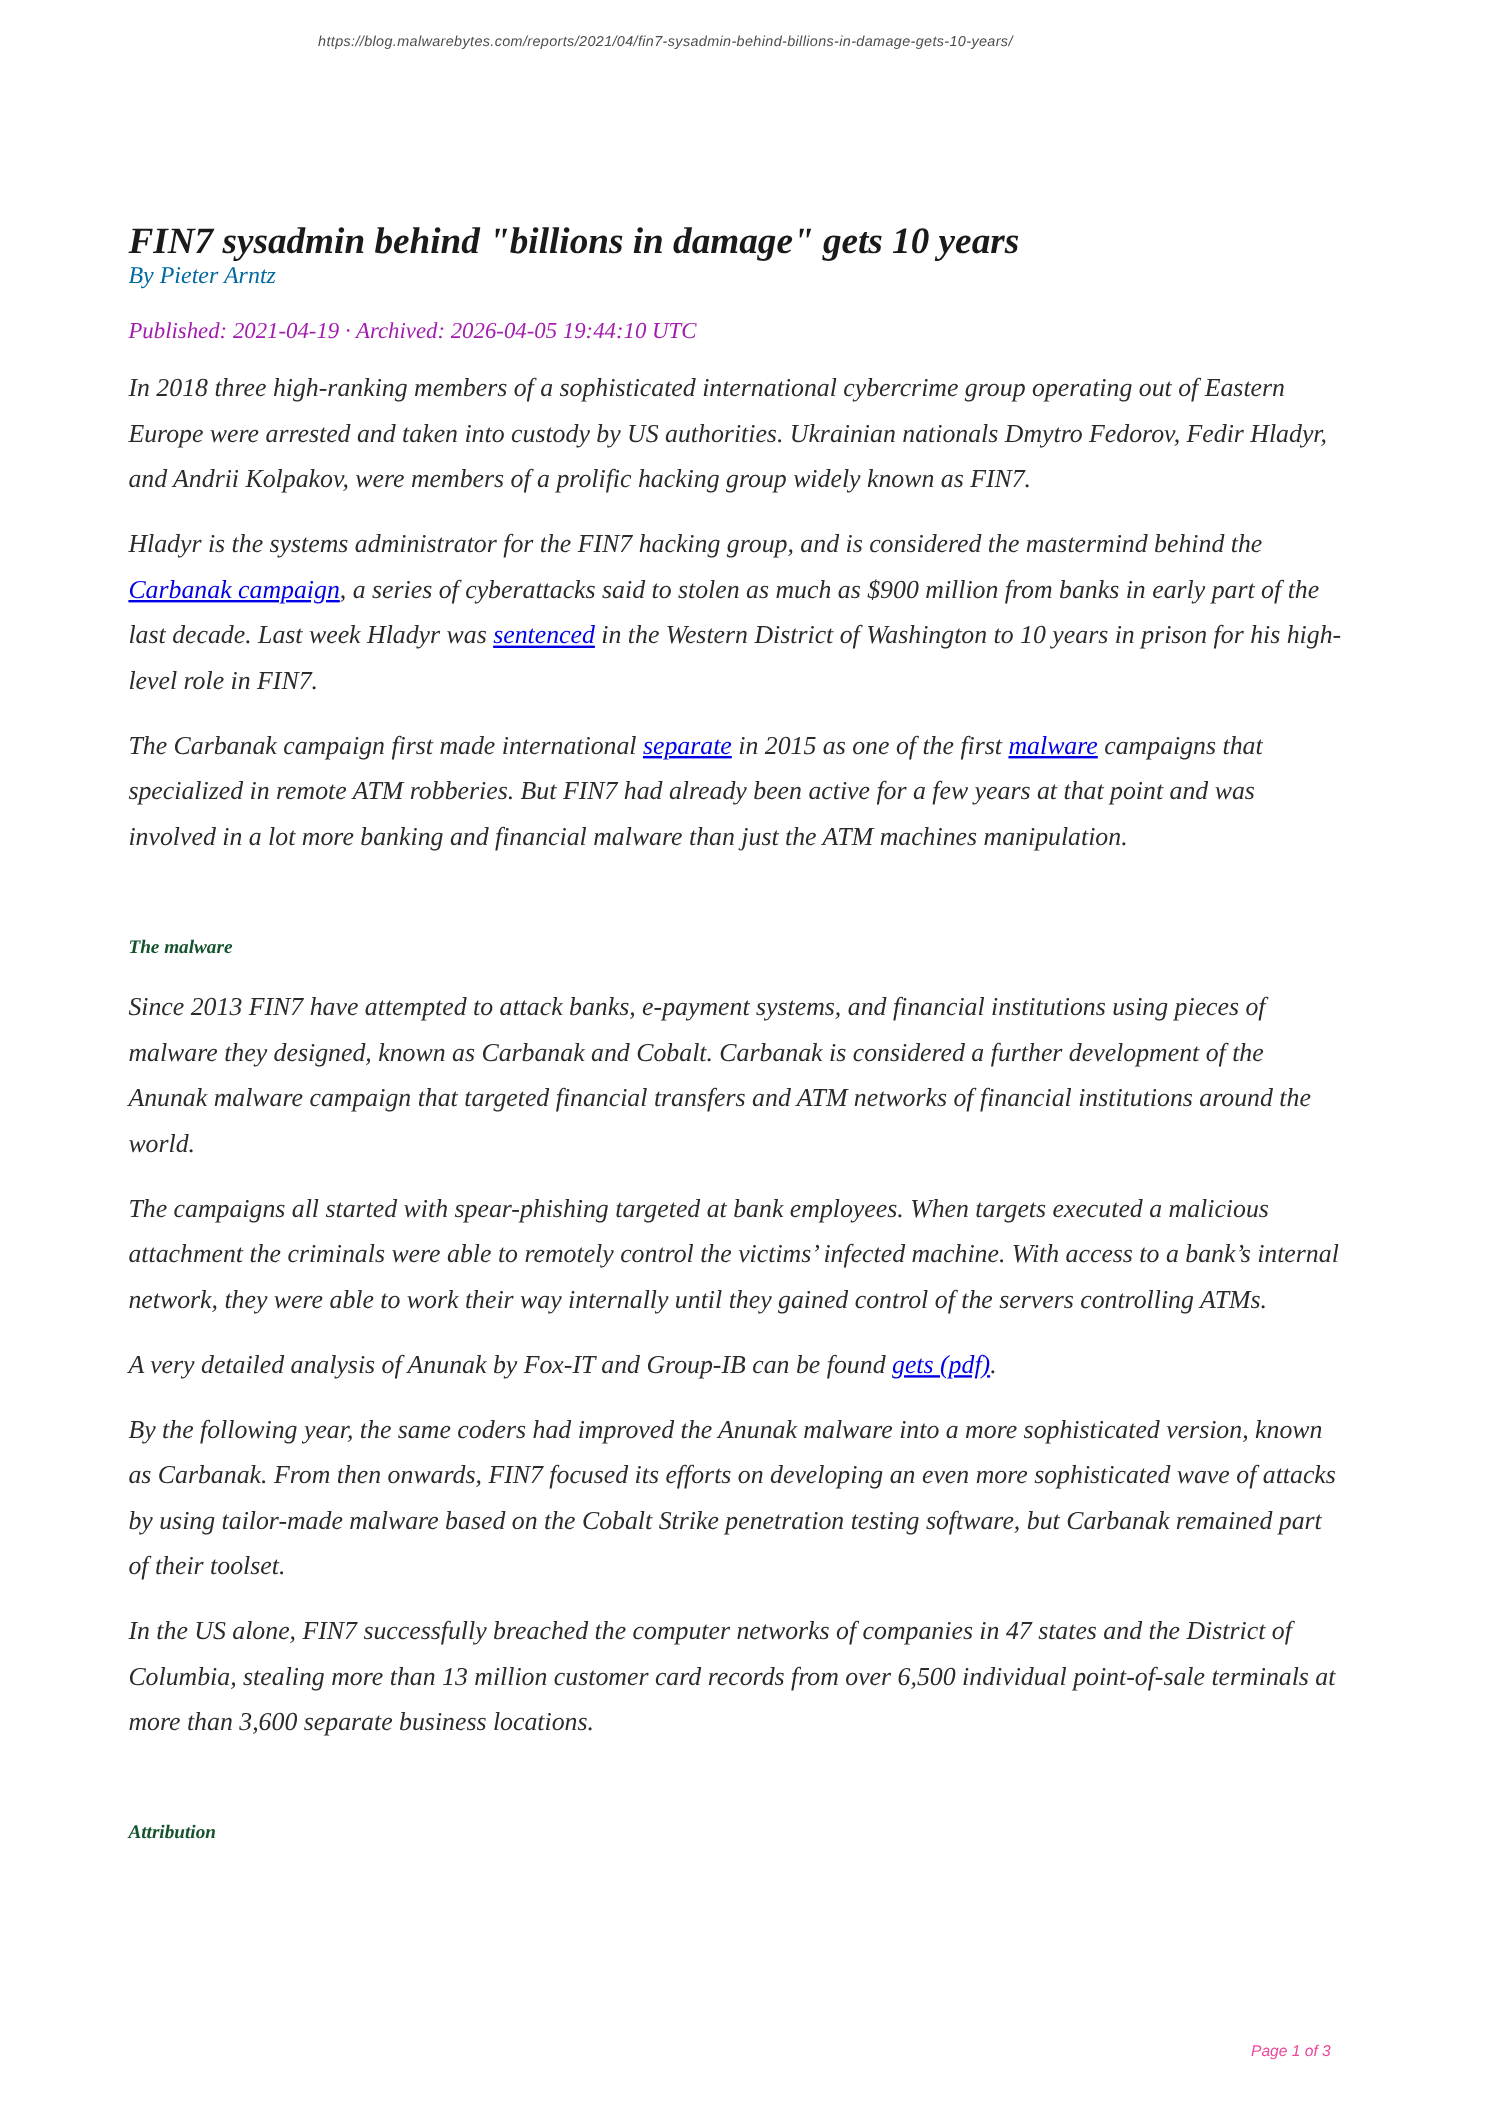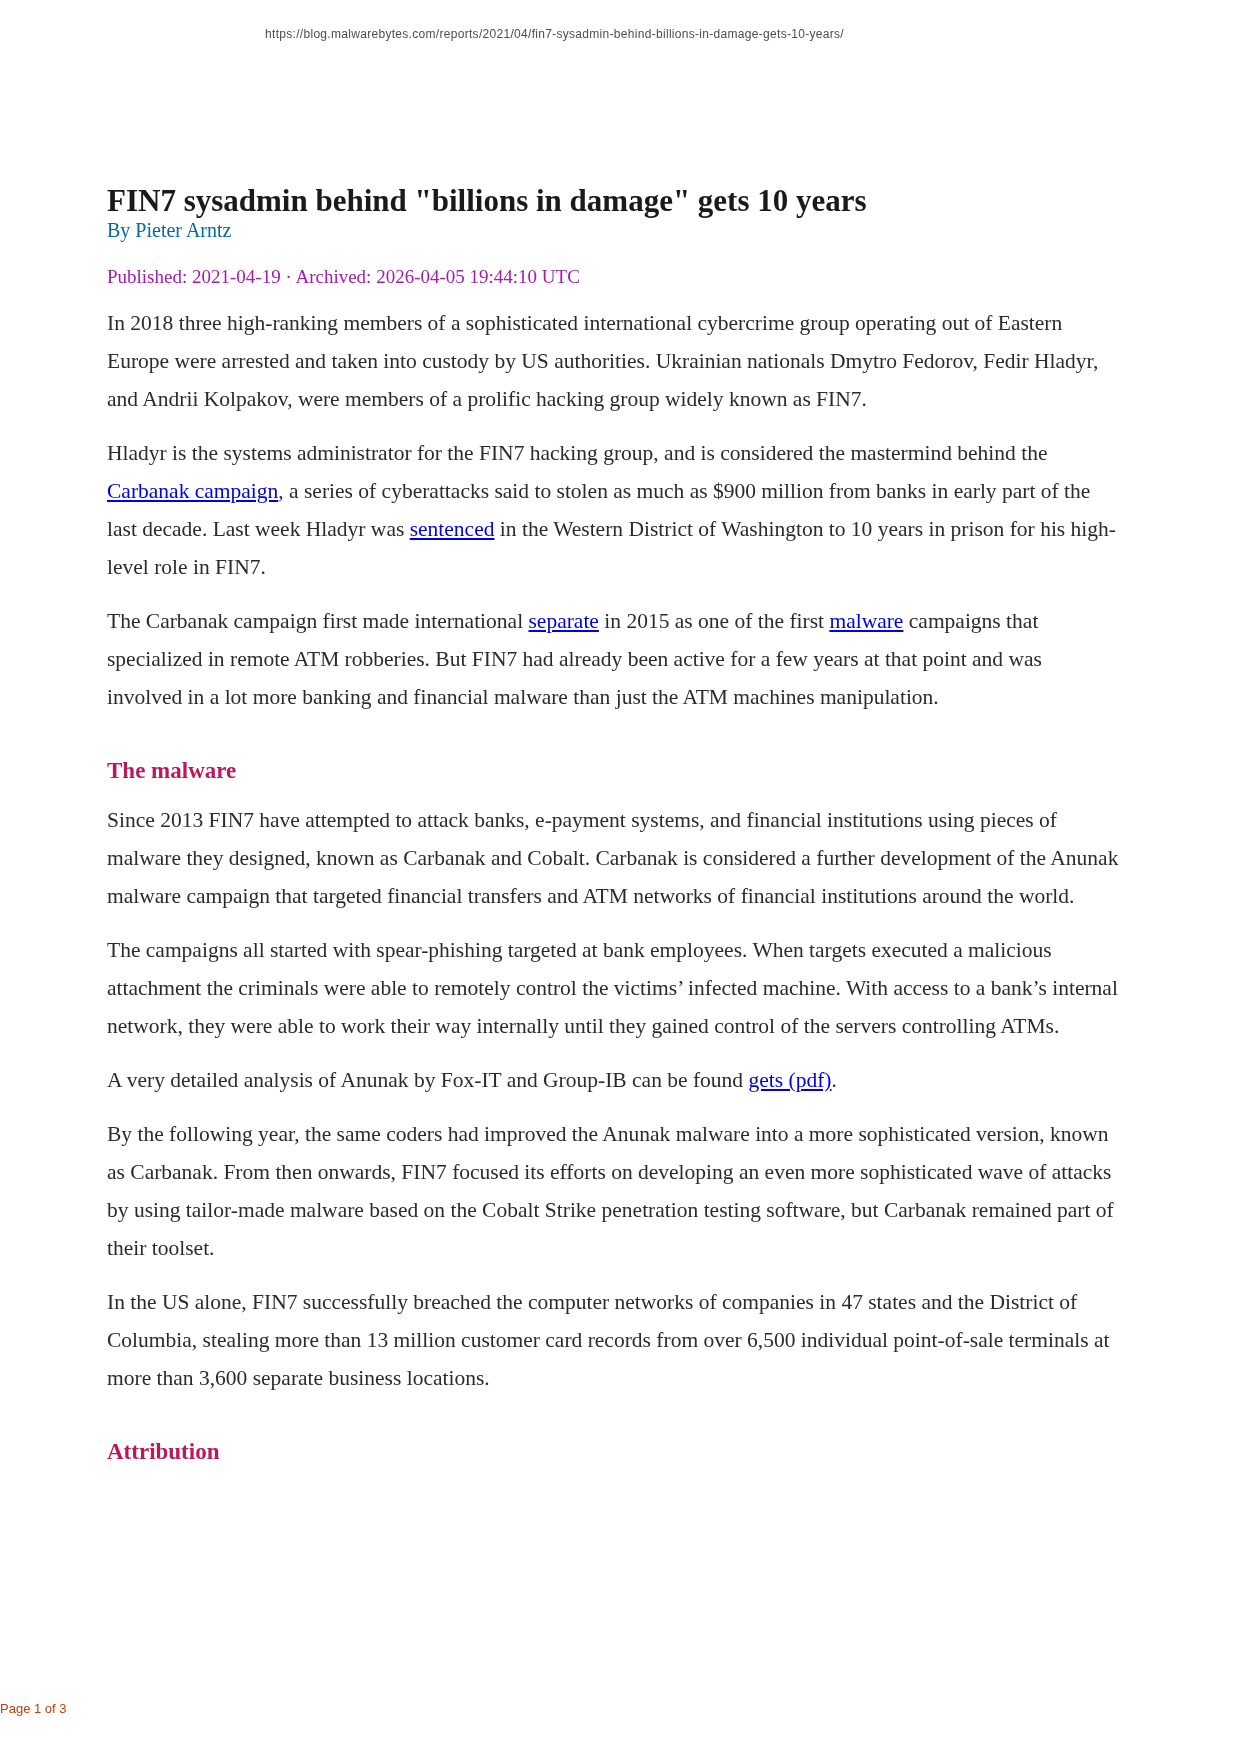--- a/index.html
+++ b/index.html
@@ -1,15 +1,15 @@
 <!DOCTYPE html>
 <html><head>
 <meta charset="utf-8">
 <style>
-  * { margin: 0; padding: 0; box-sizing: border-box; }
+  * { margin: 0; padding: 0; box-sizing: border-box; font-style: italic; }
   html, body { background: #ffffff; }
   body {
     width: 1242px;
     height: 1756px;
     position: relative;
     font-family: "Liberation Serif", serif;
     overflow: hidden;
   }
 
   .print-header {
@@ -55,42 +55,42 @@
   .article-body { margin-top: 10px; }
 
   .article-body p {
     margin-top: 16px;
     font-size: 21.5px;
     line-height: 38px;
     color: #2b2b2b;
   }
 
   .article-body h2 {
-    margin-top: 41px;
+    margin-top: 60px;
     margin-bottom: 10px;
-    font-size: 23px;
+    font-size: 16px;
     line-height: 28px;
     font-weight: bold;
-    color: #be185d;
+    color: #14532d;
   }
 
   .article-body a {
     color: #0000e6;
     text-decoration: underline;
   }
 
   .print-footer {
     position: absolute;
     top: 1701px;
     left: 0;
     width: 1109px;
-    text-align: left;
+    text-align: right;
     font-family: "Liberation Sans", sans-serif;
     font-size: 13px;
-    color: #c2410c;
+    color: #ec4899;
   }
 </style>
 </head>
 <body>
 
 <div class="print-header">https://blog.malwarebytes.com/reports/2021/04/fin7-sysadmin-behind-billions-in-damage-gets-10-years/</div>
 
 <div class="content">
   <h1 class="article-title">FIN7 sysadmin behind "billions in damage" gets 10 years</h1>
 

